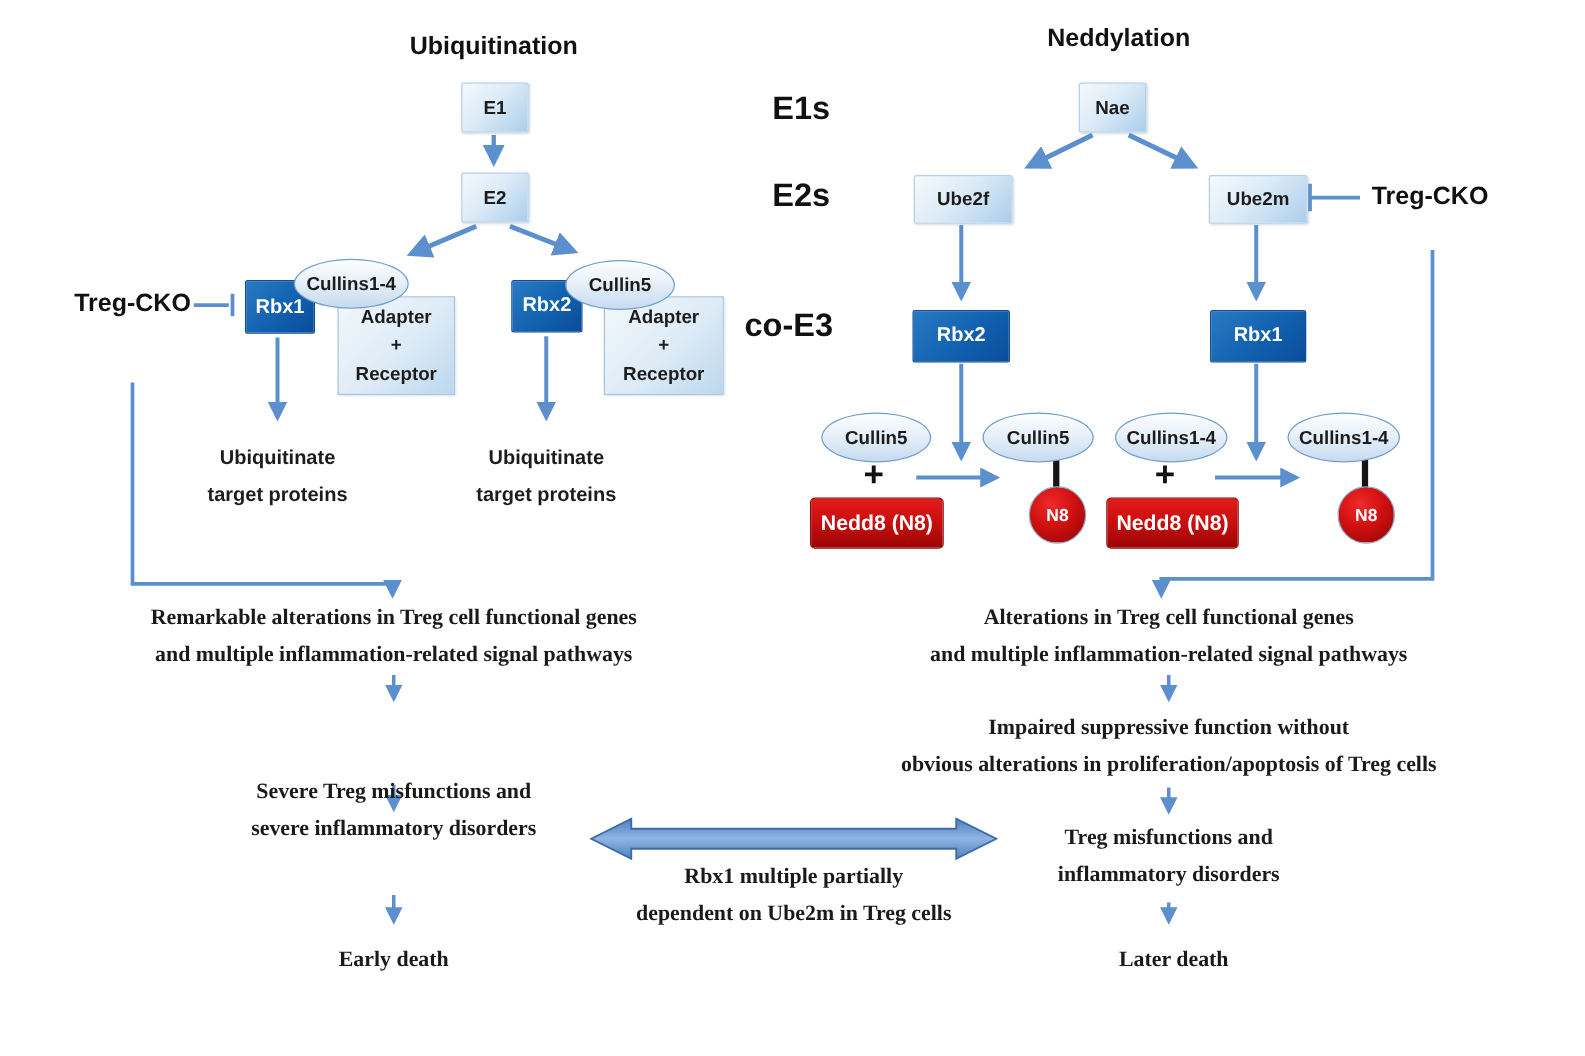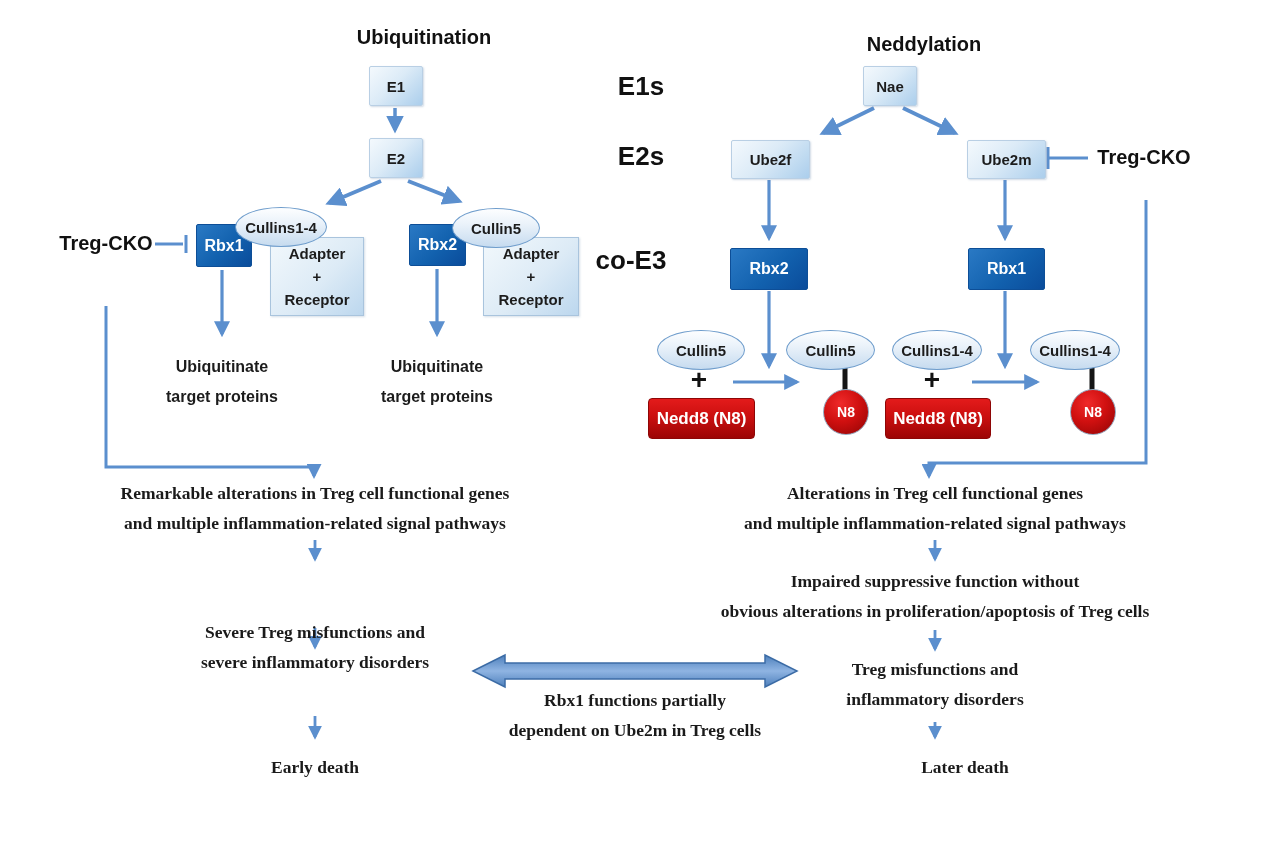--- a/index.html
+++ b/index.html
@@ -14,21 +14,21 @@
             border:1px solid #0d4e97;border-radius:2px;color:#ffffff;font-size:16px;}
   .box-red{background:linear-gradient(to bottom,#e31b1b 0%,#cb0f0f 45%,#9c0505 100%);
            border:1px solid #8e0606;border-radius:4px;color:#ffffff;font-size:17px;}
   .ellipse{background:linear-gradient(to bottom,#fdfeff 0%,#eaf2fa 40%,#c6dbef 100%);
            border:1.6px solid #6f9dcc;border-radius:50%;font-size:15px;z-index:4;}
   .adapter-box{background:linear-gradient(135deg,#f2f8fc 0%,#ddebf6 55%,#bcd7ee 100%);
                border:1px solid #a9c4dd;flex-direction:column;font-size:15px;line-height:23px;z-index:2;
                box-shadow:1px 1px 2px rgba(120,150,180,.3);}
   .circle-red{background:radial-gradient(circle at 38% 30%,#ef2a2a 0%,#d01010 45%,#8f0404 100%);
               border:1.5px solid #93aac1;border-radius:50%;color:#fff;font-size:14px;z-index:4;}
-  .big-title{position:absolute;z-index:3;transform:translateX(-50%);font-size:20px;font-weight:bold;color:#111;margin-left:29px;}
+  .big-title{position:absolute;z-index:3;transform:translateX(-50%);font-size:20px;font-weight:bold;color:#111;}
   .tier-label{position:absolute;z-index:3;transform:translateX(-50%);font-size:26px;font-weight:bold;color:#111;}
   .side-label{position:absolute;z-index:3;transform:translateX(-50%);font-size:20px;font-weight:bold;color:#111;}
   .plus-sign{position:absolute;z-index:3;transform:translateX(-50%);font-size:28px;font-weight:bold;color:#111;}
   .out-text{position:absolute;z-index:3;text-align:center;font-size:16px;font-weight:bold;
             color:#1c1c1c;line-height:30px;}
   .flow-block{position:absolute;z-index:2;text-align:center;font-family:"Liberation Serif",serif;
               font-weight:bold;font-size:17.5px;line-height:30px;color:#1a1a1a;}
 </style>
 </head>
 <body>
@@ -74,21 +74,21 @@
     <line x1="315" y1="628" x2="315" y2="647" stroke="#5b8fce" stroke-width="2.8" marker-end="url(#ah)"></line>
     <line x1="315" y1="716" x2="315" y2="737" stroke="#5b8fce" stroke-width="2.8" marker-end="url(#ah)"></line>
     <line x1="935" y1="540" x2="935" y2="559" stroke="#5b8fce" stroke-width="2.8" marker-end="url(#ah)"></line>
     <line x1="935" y1="630" x2="935" y2="649" stroke="#5b8fce" stroke-width="2.8" marker-end="url(#ah)"></line>
     <line x1="935" y1="722" x2="935" y2="737" stroke="#5b8fce" stroke-width="2.8" marker-end="url(#ah)"></line>
 
     <polygon points="473,671 505,655 505,663 765,663 765,655 797,671 765,687 765,679 505,679 505,687" fill="url(#bgrad)" stroke="#3c6ca6" stroke-width="1.5"></polygon>
   </svg>
 
   <div class="big-title" style="left:395px;top:26px;">Ubiquitination</div>
-  <div class="big-title" style="left:895px;top:33px;">Neddylation</div>
+  <div class="big-title" style="left:895px;top:20px;">Neddylation</div>
   <div class="tier-label" style="left:641px;top:71px;">E1s</div>
   <div class="tier-label" style="left:641px;top:141px;">E2s</div>
   <div class="tier-label" style="left:631px;top:245px;">co-E3</div>
 
   <div class="node box-light" style="left:369px;top:66px;width:52px;height:38px;">E1</div>
   <div class="node box-light" style="left:369px;top:138px;width:52px;height:38px;">E2</div>
 
   <div class="side-label" style="left:106px;top:232px;">Treg-CKO</div>
 
   <div class="node adapter-box" style="left:270px;top:237px;width:92px;height:77px;">
@@ -153,20 +153,20 @@
     <div>and multiple inflammation-related signal pathways</div>
   </div>
   <div class="flow-block" style="left:695px;top:566px;width:480px;">
     <div>Impaired suppressive function without</div>
     <div>obvious alterations in proliferation/apoptosis of Treg cells</div>
   </div>
   <div class="flow-block" style="left:695px;top:654px;width:480px;">
     <div>Treg misfunctions and</div>
     <div>inflammatory disorders</div>
   </div>
-  <div class="flow-block" style="left:725px;top:752px;width:480px;">Later death</div>
+  <div class="flow-block" style="left:699px;top:752px;width:480px;">Later death</div>
 
   <div class="flow-block" style="left:455px;top:685px;width:360px;">
-    <div>Rbx1 functions partially</div>
+    <div>Rbx1 multiple partially</div>
     <div>dependent on Ube2m in Treg cells</div>
   </div>
 
 </div>
 
 </body></html>

